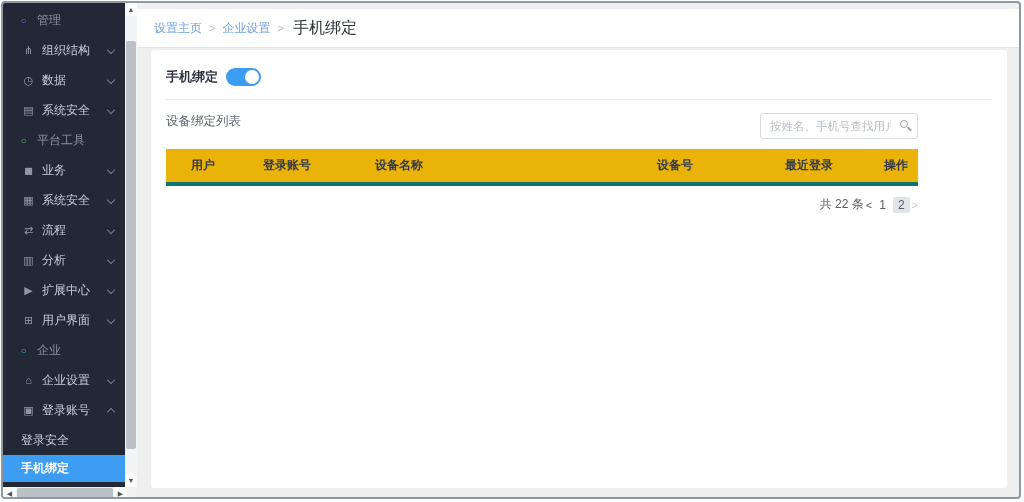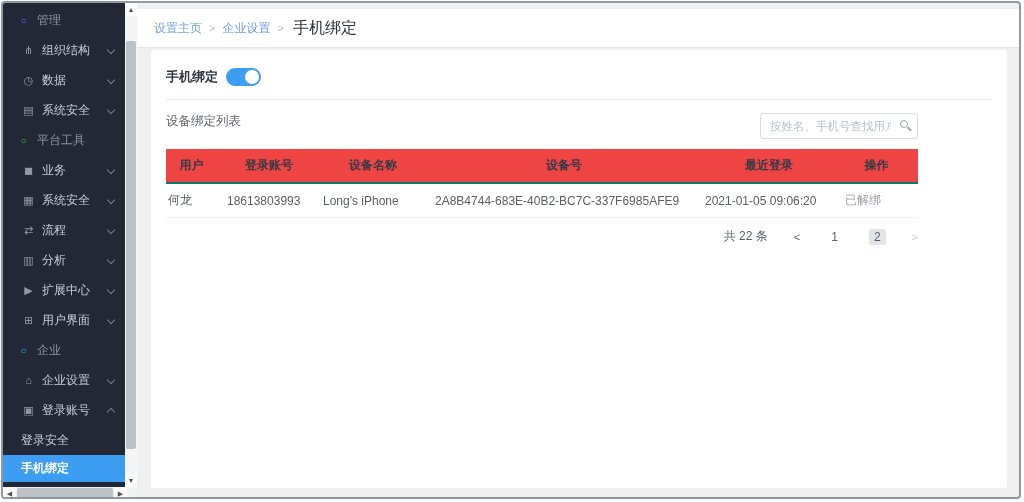--- a/index.html
+++ b/index.html
@@ -46,27 +46,27 @@
   .list-area { width:752px; margin-top:13px; }
   .list-head { display:flex; justify-content:space-between; }
   .list-title { font-size:12.5px; color:#5f6570; }
   .searchbox { position:relative; }
   .searchbox input { width:158px; height:26px; border:1px solid #d9dce3; border-radius:3px; font-size:11.5px; padding:0 26px 0 9px; color:#444; outline:none; font-family:inherit; }
   .searchbox input::placeholder { color:#b6bcc6; }
   .mag { position:absolute; right:10px; top:7px; width:8px; height:8px; border:1.4px solid #9aa0a8; border-radius:50%; }
   .mag::after { content:""; position:absolute; left:6px; top:7px; width:5px; height:1.5px; background:#9aa0a8; transform:rotate(45deg); }
 
   table { margin-top:10px; width:100%; border-collapse:collapse; table-layout:fixed; }
-  th { background:#ef4444; font-weight:bold; color:#333a45; font-size:12px; text-align:center; padding:8px 10px 8px 2px; border-bottom:2px solid #0f766e; }
+  th { background:#eab308; font-weight:bold; color:#333a45; font-size:12px; text-align:right; padding:8px 10px 8px 2px; border-bottom:4px solid #0f766e; }
   td { padding:8px 10px 8px 2px; font-size:12px; color:#5a6068; border-bottom:1px solid #eef0f3; white-space:nowrap; overflow:hidden; }
   .action-muted { color:#9aa0a8; }
   .action-link { color:#4a9ff5; cursor:pointer; }
 
   .pagination { margin-top:10px; display:flex; justify-content:flex-end; align-items:center; font-size:12px; color:#5a6068; }
-  .pagination > * { margin-left:26px; }
+  .pagination > * { margin-left:2px; }
   .pg-arrow { cursor:pointer; font-size:11px; }
   .pg-num { cursor:pointer; padding:1px 5px; }
   .pg-current { background:#e2e4e7; border-radius:2px; }
   .pg-next { color:#c6cad0; }
 </style>
 </head>
 <body>
 
 <div id="window">
 
@@ -196,28 +196,20 @@
             <tr>
               <th>用户</th>
               <th>登录账号</th>
               <th>设备名称</th>
               <th>设备号</th>
               <th>最近登录</th>
               <th>操作</th>
             </tr>
           </thead>
           <tbody>
-            <tr>
-              <td>何龙</td>
-              <td>18613803993</td>
-              <td>Long's iPhone</td>
-              <td>2A8B4744-683E-40B2-BC7C-337F6985AFE9</td>
-              <td>2021-01-05 09:06:20</td>
-              <td><span class="action-muted">已解绑</span></td>
-            </tr>
           </tbody>
         </table>
 
         <div class="pagination">
           <span>共 22 条</span>
           <span class="pg-arrow">&lt;</span>
           <span class="pg-num">1</span>
           <span class="pg-num pg-current">2</span>
           <span class="pg-arrow pg-next">&gt;</span>
         </div>

